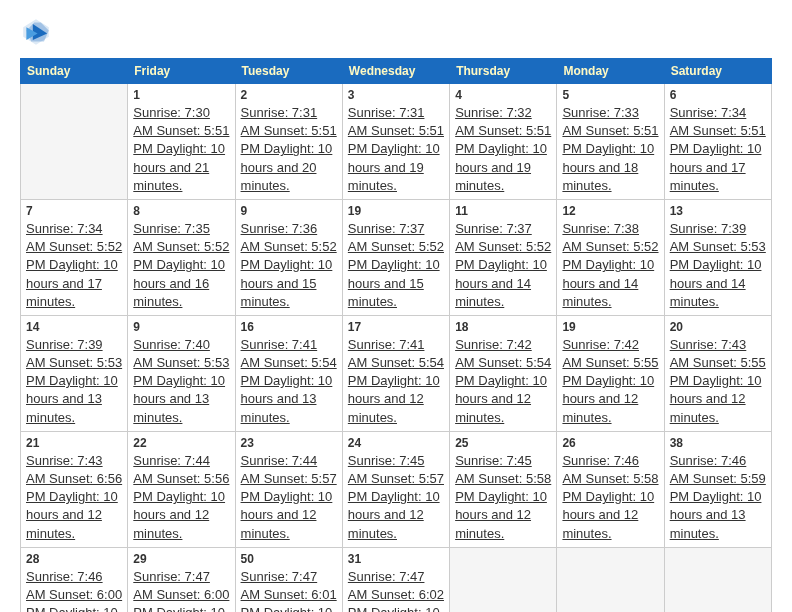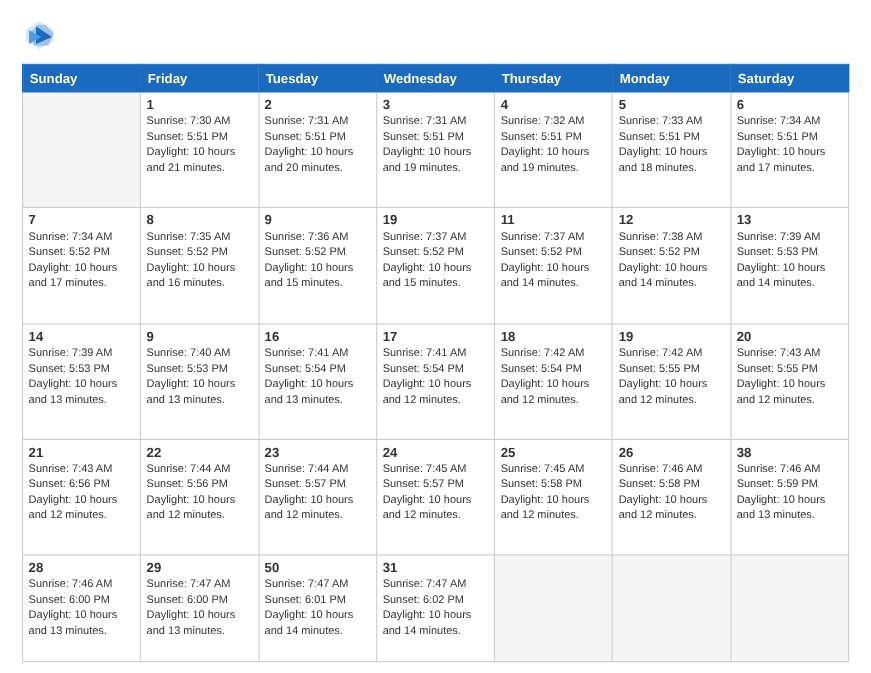--- a/index.html
+++ b/index.html
@@ -85,23 +85,24 @@
       height: 75px;
     }
     .day-number {
       font-size: 12px;
       font-weight: bold;
       color: #333;
       display: block;
       margin-bottom: 2px;
     }
     .day-info {
-      font-size: 10px;
+      font-size: 13px;
       line-height: 1.4;
       color: #333;
+      text-decoration: underline;
     }
   </style>
 </head>
 <body>
 
 <div class="page">
   <div class="header">
     <div class="logo">
       <svg class="logo-icon" viewBox="0 0 40 40">
         <polygon points="20,4 36,14 36,26 20,36 4,26 4,14" fill="#1a6bbf" opacity="0.15"></polygon>

